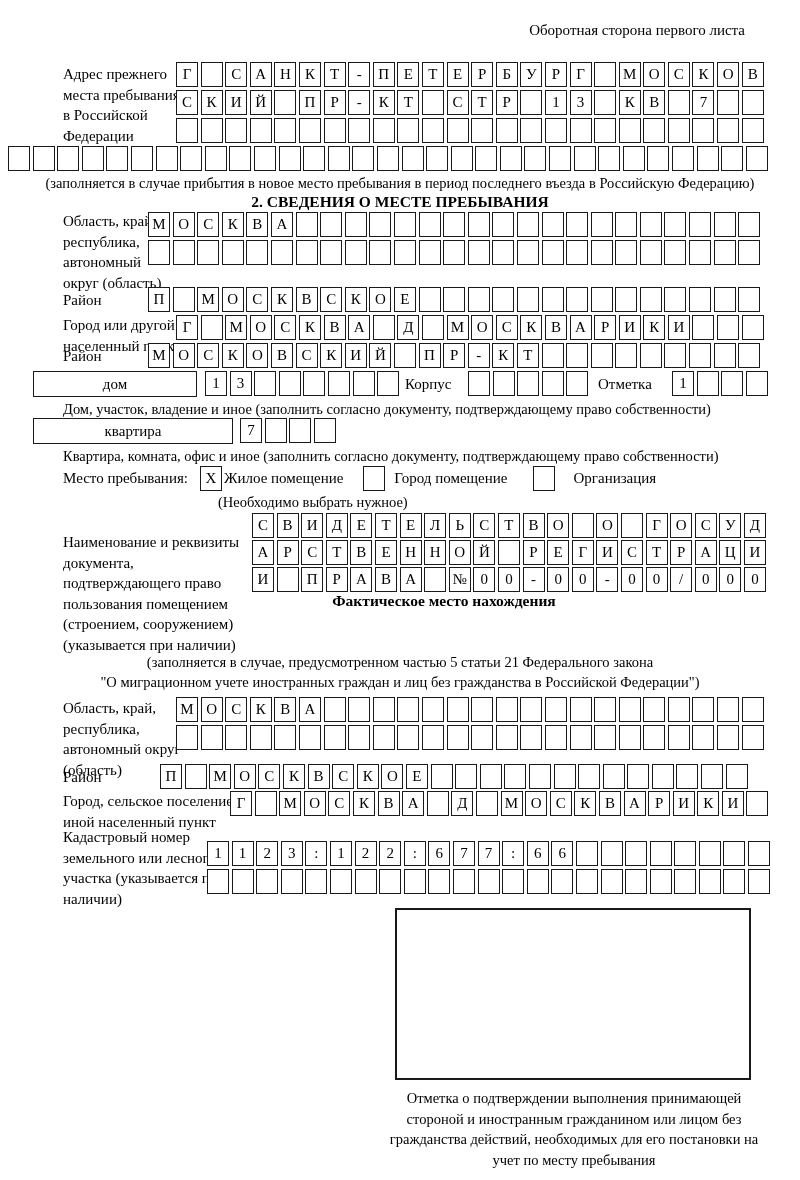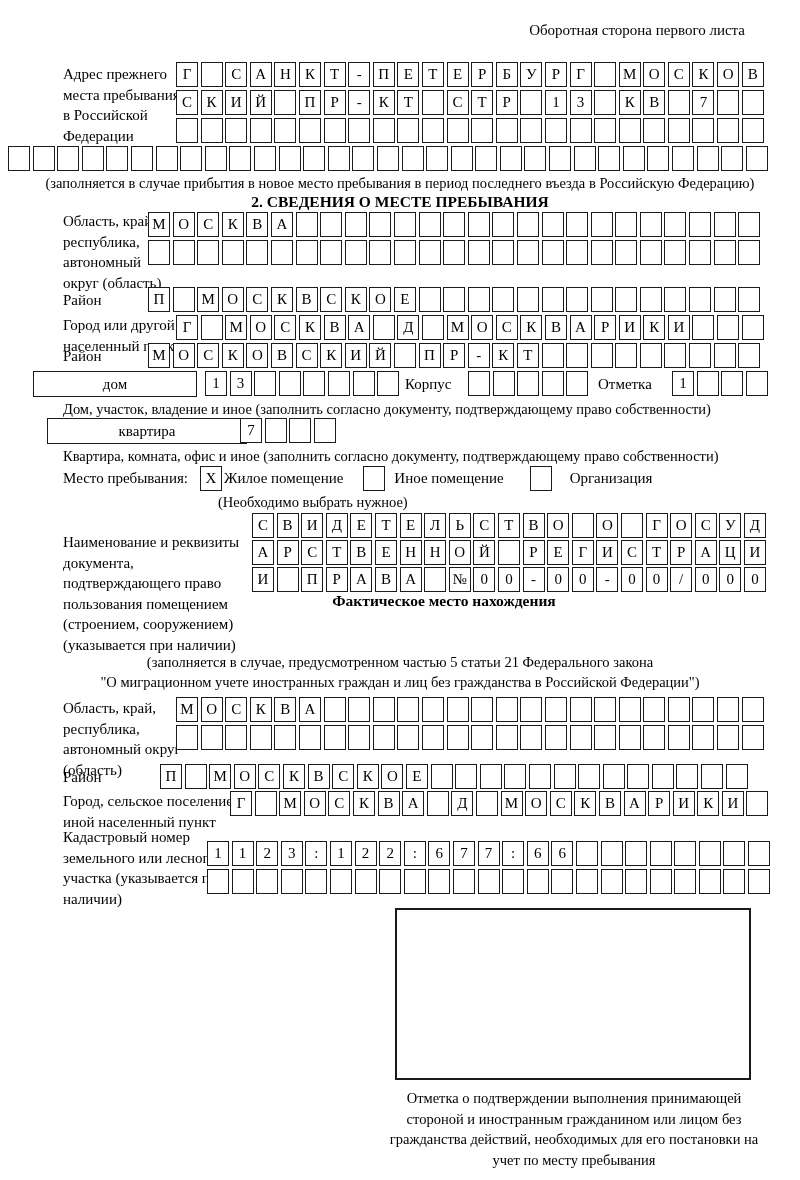--- a/index.html
+++ b/index.html
@@ -310,35 +310,35 @@
   </div>
 <div class="abs label" style="left:598px;top:374px;">Отметка</div>
 <div class="abs cells" style="left:672px;top:371px;">
     <span class="cell">1</span>
     <span class="cell"></span>
     <span class="cell"></span>
     <span class="cell"></span>
   </div>
 <div class="abs note" style="left:63px;top:400px;">Дом, участок, владение и иное (заполнить согласно документу, подтверждающему право собственности)</div>
 
-<div class="abs widebox" style="left:47px;top:418px;width:200px;">квартира</div>
+<div class="abs widebox" style="left:33px;top:418px;width:200px;">квартира</div>
 <div class="abs cells" style="left:240px;top:418px;">
     <span class="cell">7</span>
     <span class="cell"></span>
     <span class="cell"></span>
     <span class="cell"></span>
   </div>
 <div class="abs note" style="left:63px;top:447px;">Квартира, комната, офис и иное (заполнить согласно документу, подтверждающему право собственности)</div>
 
 <div class="abs stayrow" style="left:63px;top:466px;">
   <span>Место пребывания:</span>
   <span class="cell" style="margin-left:12px;">X</span>
   <span style="margin-left:2px;">Жилое помещение</span>
   <span class="cell" style="margin-left:20px;"></span>
-  <span style="margin-left:9px;">Иное помещение</span>
+  <span style="margin-left:9px;">Город помещение</span>
   <span class="cell" style="margin-left:26px;"></span>
   <span style="margin-left:18px;">Организация</span>
 </div>
 <div class="abs note" style="left:218px;top:493px;">(Необходимо выбрать нужное)</div>
 
 <div class="abs label" style="left:63px;top:532px;width:192px;">Наименование и реквизиты документа, подтверждающего право пользования помещением (строением, сооружением) (указывается при наличии)</div>
 <div class="abs cells" style="left:252px;top:513px;">
     <span class="cell">С</span>
     <span class="cell">В</span>
     <span class="cell">И</span>

